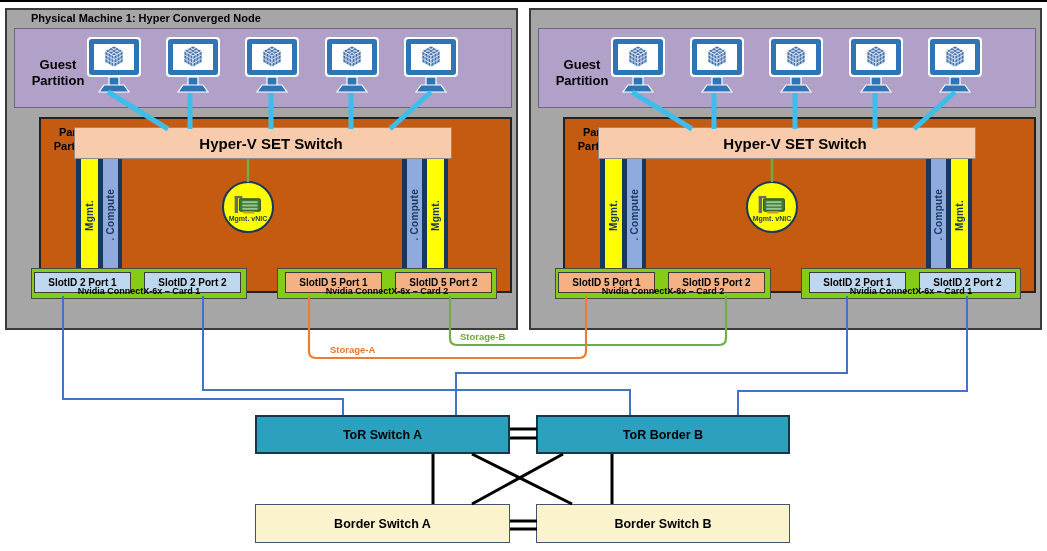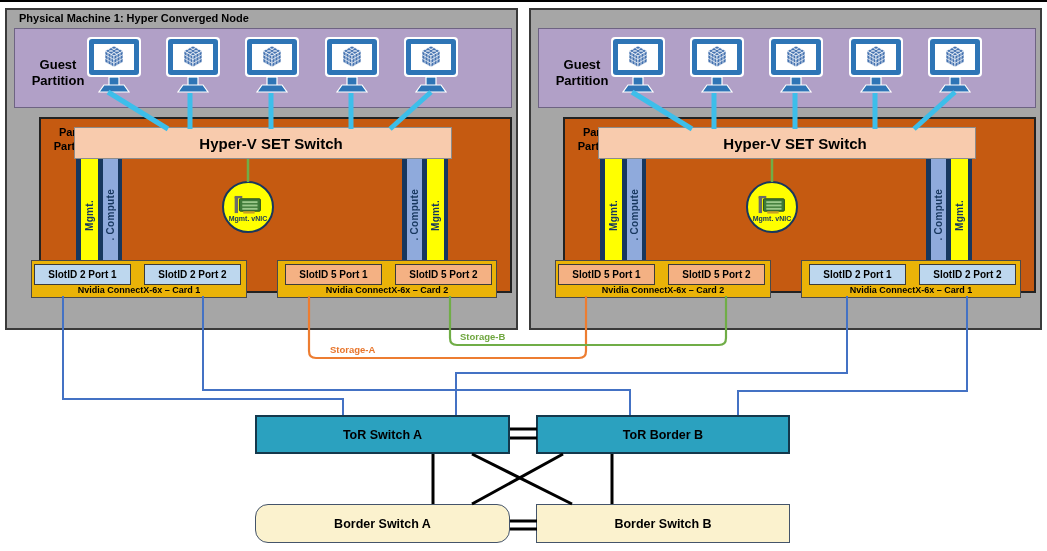--- a/index.html
+++ b/index.html
@@ -3,21 +3,21 @@
 <meta charset="utf-8">
 <style>
   html,body{margin:0;padding:0;background:#fff;}
   *{box-sizing:border-box;font-family:"Liberation Sans",sans-serif;}
   .canvas{position:relative;width:1047px;height:551px;background:#fff;overflow:hidden;}
   .top-rule{position:absolute;left:0;top:0;width:1047px;height:2px;background:#000;}
 
   
   .machine{position:absolute;top:8px;width:513px;height:322px;background:#A6A6A6;border:2px solid #3a3a3a;}
   #m1{left:5px;} #m2{left:529px;}
-  .machine-title{position:absolute;left:12px;top:2px;font-size:11px;font-weight:bold;color:#000;white-space:nowrap;}
+  .machine-title{position:absolute;left:24px;top:2px;font-size:11px;font-weight:bold;color:#000;white-space:nowrap;}
 
   .guest{position:absolute;left:7px;top:18px;width:498px;height:80px;background:#B1A0C7;border:1px solid #6e6383;}
   .guest-label{position:absolute;left:4px;top:28px;width:78px;font-size:13px;font-weight:bold;color:#000;text-align:center;white-space:pre-line;line-height:1.25;}
   .monitor{position:absolute;top:7px;width:56px;height:58px;}
   .monitor svg{width:56px;height:58px;display:block;}
 
   .parent{position:absolute;left:32px;top:107px;width:473px;height:176px;background:#C55A11;border:2px solid #222222;}
   .parent-label{position:absolute;left:3px;top:6px;width:64px;font-size:11px;font-weight:bold;color:#000;text-align:center;white-space:pre-line;line-height:1.3;}
   .set-switch{position:absolute;left:33px;top:8px;width:378px;height:32px;background:#F8CBAD;border:1px solid #8c8c8c;display:flex;align-items:center;justify-content:center;font-size:15px;font-weight:bold;color:#000;padding-left:16px;}
 
@@ -25,36 +25,36 @@
   .barpair.bp-left{left:35px;} .barpair.bp-right{left:361px;}
   .bar{height:112px;display:flex;align-items:center;justify-content:center;}
   .bar.yellow{width:17px;background:#FFFF00;}
   .bar.blue{width:15px;background:#8FAADC;}
   .bar-label{writing-mode:vertical-rl;transform:rotate(180deg);font-size:10px;font-weight:bold;color:#17375E;white-space:nowrap;letter-spacing:.3px;}
 
   .vnic{position:absolute;left:181px;top:62px;width:52px;height:52px;background:#FFFF00;border:2.5px solid #17375E;border-radius:50%;display:flex;flex-direction:column;align-items:center;justify-content:center;}
   .vnic svg{width:30px;height:20px;display:block;margin-top:2px;}
   .vnic-label{font-size:7px;font-weight:bold;color:#17375E;margin-top:0px;white-space:nowrap;}
 
-  .nic-card{position:absolute;top:250px;height:38px;background:#eab308;border:1.5px solid #4a4a4a;}
+  .nic-card{position:absolute;top:258px;height:31px;background:#84cc16;border:1.5px solid #4a4a4a;}
   .nic-card.card-left{left:24px;width:216px;}
   .nic-card.card-right{left:270px;width:220px;}
   .port{position:absolute;top:3px;width:97px;height:21px;border:1.5px solid #3b3b3b;display:flex;align-items:center;justify-content:center;font-size:10px;font-weight:bold;color:#000;white-space:nowrap;}
   .port.pblue{background:#BDD7EE;} .port.porange{background:#F4B183;}
   .card-left .p1{left:2px;} .card-left .p2{left:112px;}
   .card-right .p1{left:7px;} .card-right .p2{left:117px;}
   .card-label{position:absolute;left:0;bottom:2px;width:100%;text-align:center;font-size:9px;font-weight:bold;color:#000;white-space:nowrap;}
 
   
   .switchbox{position:absolute;display:flex;align-items:center;justify-content:center;font-size:12.5px;font-weight:bold;color:#000;}
   .tor{background:#2BA1BF;border:2px solid #14384c;}
   .borderbox{background:#FBF2CE;border:1.5px solid #44546A;}
   #tor-a{left:255px;top:415px;width:255px;height:39px;}
   #tor-b{left:536px;top:415px;width:254px;height:39px;}
-  #border-a{left:255px;top:504px;width:255px;height:39px;border-radius:13px;}
+  #border-a{left:255px;top:504px;width:255px;height:39px;}
   #border-b{left:536px;top:504px;width:254px;height:39px;}
 
   .link-label{position:absolute;font-size:9.5px;font-weight:bold;white-space:nowrap;z-index:6;}
   #storage-a-label{left:330px;top:344px;color:#E8762C;}
   #storage-b-label{left:460px;top:331px;color:#6FA63F;}
 
   .overlay{position:absolute;left:0;top:0;width:1047px;height:551px;z-index:5;pointer-events:none;}
   .hidden-defs{position:absolute;width:0;height:0;overflow:hidden;}
 </style>
 </head>

